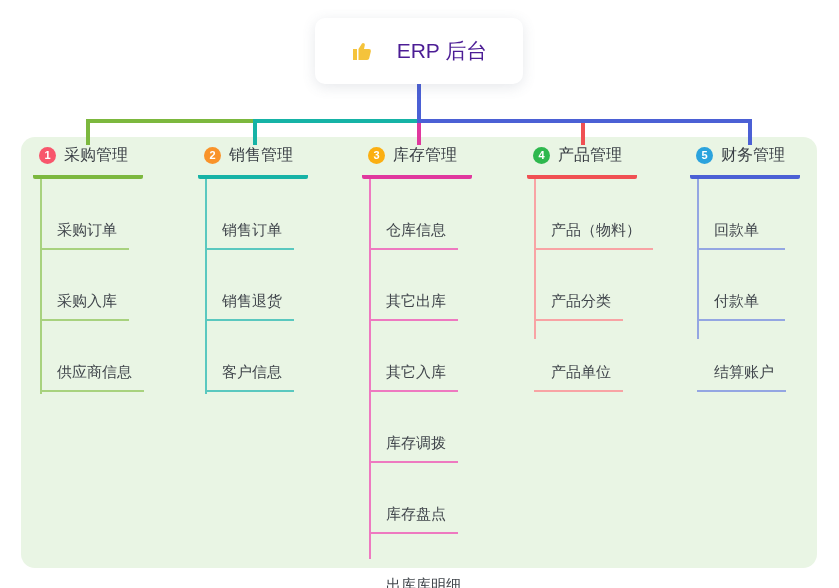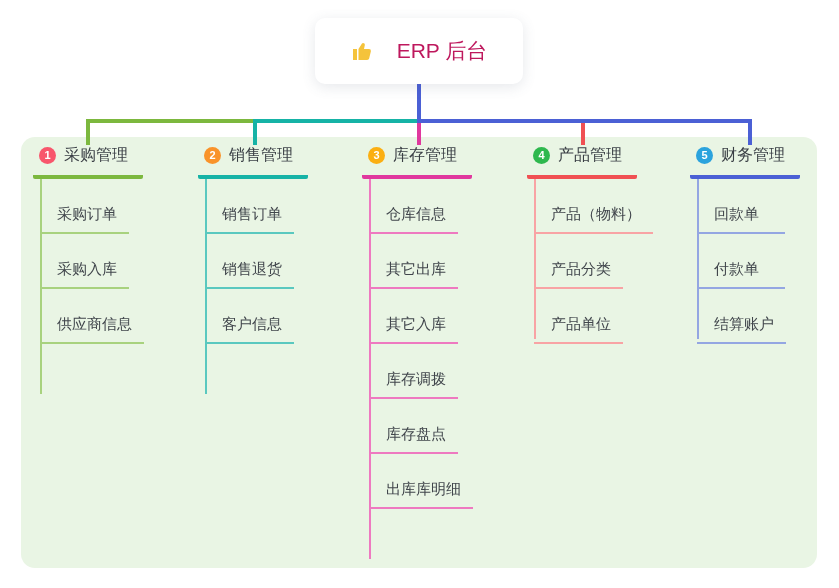--- a/index.html
+++ b/index.html
@@ -2,32 +2,32 @@
 <html><head>
 <meta charset="utf-8">
 <style>
   html,body{margin:0;padding:0;background:#ffffff;width:839px;height:588px;overflow:hidden;
     font-family:"Liberation Sans","DejaVu Sans",sans-serif;}
   .canvas{position:relative;width:839px;height:588px;}
   .panel{position:absolute;left:21px;top:137px;width:796px;height:431px;
     border-radius:14px;}
   .root-card{position:absolute;left:315px;top:18px;width:208px;height:66px;background:#fff;
     border-radius:10px;box-shadow:0 3px 14px rgba(80,90,110,.14);display:flex;align-items:center;
-    justify-content:center;gap:22px;font-size:21px;color:#be185d;cursor:pointer;z-index:3;}
+    justify-content:center;gap:22px;font-size:21px;color:#4c1d95;cursor:pointer;z-index:3;}
   .line{position:absolute;z-index:1;}
   .branch{position:absolute;top:145px;z-index:2;}
   .branch-header{display:flex;align-items:center;gap:8px;box-sizing:border-box;
     min-width:110px;width:fit-content;padding:0 10px 9px 6px;
     border-bottom:4px solid var(--strong);border-radius:0 0 2px 2px;
     font-size:16px;font-weight:500;color:#3a3f45;cursor:pointer;white-space:nowrap;}
   .badge{width:17px;height:17px;border-radius:50%;flex:0 0 17px;display:flex;align-items:center;
     justify-content:center;color:#fff;font-size:11px;font-weight:bold;line-height:1;}
   .sub-list{position:relative;}
   .vline{position:absolute;left:7px;top:0;width:2px;background:var(--light);}
-  .sub-item{margin-left:7px;height:55px;box-sizing:border-box;display:flex;align-items:flex-end;
+  .sub-item{margin-left:7px;height:71px;box-sizing:border-box;display:flex;align-items:flex-end;
     padding:0 12px 8px 17px;border-bottom:2px solid var(--light);width:fit-content;min-width:88px;
     font-size:15px;color:#41464c;cursor:pointer;white-space:nowrap;}
   .sub-item:first-child{height:48px;}
 </style>
 </head>
 <body>
 
 <div class="canvas">
   <div class="panel" id="panel" style="background: rgb(233, 245, 228);"></div>
 

